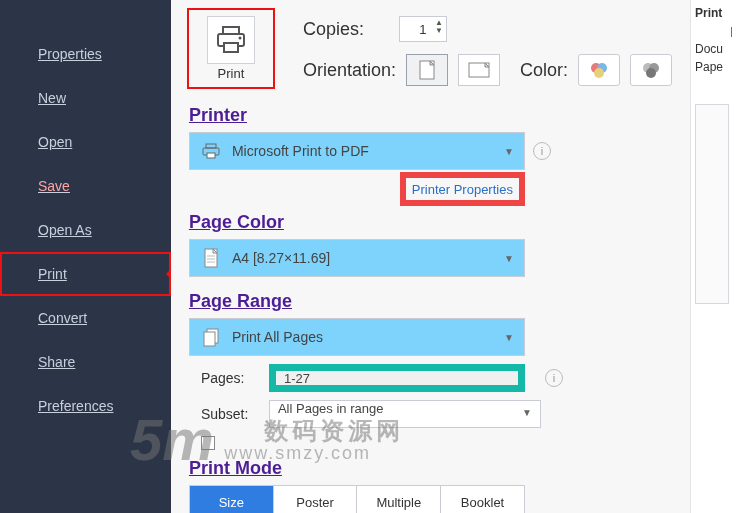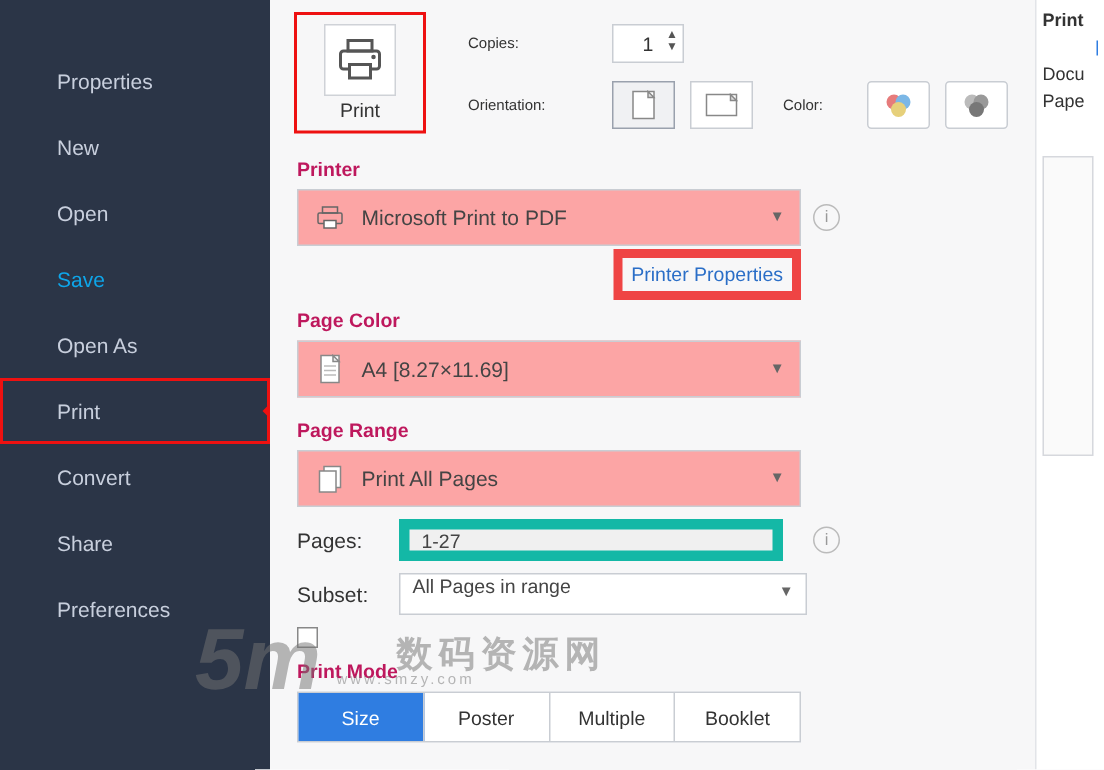--- a/index.html
+++ b/index.html
@@ -1,75 +1,75 @@
 <!DOCTYPE html>
 <html><head>
 <meta charset="utf-8">
 <style>
   * { box-sizing: border-box; margin: 0; padding: 0; font-family: "Segoe UI", Arial, sans-serif; }
   body { width: 736px; height: 513px; overflow: hidden; background: #fff; position: relative; }
   .layout { display: flex; height: 100%; }
 
   
-  .sidebar { width: 198px; background: #2b3547; color: #c8cfdd; display: flex; flex-direction: column; padding-top: 32px; }
+  .sidebar { width: 198px; background: #2b3547; color: #c8cfdd; display: flex; flex-direction: column; padding-top: 32px; text-decoration: underline; }
   .sidebar-item { padding: 14px 20px 14px 38px; font-size: 14px; cursor: pointer; position: relative; }
   .sidebar-item.active { box-shadow: inset 0 0 0 2px #e11; }
   .sidebar-item.active::after { content:""; position:absolute; right:-1px; top:50%; transform:translateY(-50%); border:6px solid transparent; border-right-color:#e11; }
-  .sidebar-item.disabled { color: #0ea5e9; }
+  .sidebar-item.disabled { color: #fca5a5; }
 
   
   .main { flex:1; padding: 10px 18px 0 18px; background:#f7f7f8; position:relative; }
 
   
   .print-btn-wrap { display:inline-block; border:2px solid #e11; padding:6px 18px 6px 18px; text-align:center; margin: -2px 0 10px -2px; }
   .print-btn-wrap .icon-box { width:48px; height:48px; display:flex; align-items:center; justify-content:center; margin:0 auto 2px; border:1px solid #cfd2d7; background:#fff; }
   .print-btn-wrap .lbl { font-size:13px; text-align:center; color:#333; }
 
   .top-controls { display:inline-block; vertical-align:top; margin-left:28px; margin-top:6px; }
   .row-ctrl { display:flex; align-items:center; margin-bottom:12px; gap:10px;}
-  .label-sm { font-size:10px; color:#333; min-width:86px; }
+  .label-sm { font-size:18px; color:#333; min-width:86px; }
   .spinner { width:48px; height:26px; border:1px solid #c9cdd3; background:#fff; display:flex; align-items:center; justify-content:center; font-size:13px; color:#333; position:relative; }
   .spinner .arrows { position:absolute; right:3px; top:2px; font-size:8px; line-height:8px; color:#555; }
   .orient-btn, .color-btn { width:42px; height:32px; border:1px solid #c9cdd3; background:#fff; display:flex; align-items:center; justify-content:center; }
   .orient-btn.sel { border:1px solid #9aa1ad; background:#f0f1f3; }
   .color-btn { border-radius:3px; }
   .color-btn svg { display:block; }
 
-  .section-title { font-weight:600; font-size:13px; color:#be185d; margin:6px 0 6px; }
-  .combo { width:336px; height:38px; border:1px solid #c9cdd3; background:#fca5a5; display:flex; align-items:center; padding:0 10px; color:#444; font-size:14px; position:relative; }
+  .section-title { font-weight:600; font-size:18px; color:#4c1d95; margin:6px 0 6px;text-decoration:underline; }
+  .combo { width:336px; height:38px; border:1px solid #c9cdd3; background:#7dd3fc; display:flex; align-items:center; padding:0 10px; color:#444; font-size:14px; position:relative; }
   .combo .ico { width:22px; display:flex; align-items:center; justify-content:center; margin-right:10px; color:#555;}
   .combo .caret { position:absolute; right:10px; top:50%; transform:translateY(-50%); font-size:10px; color:#666; }
   .info-dot { width:18px; height:18px; border:1px solid #bbb; border-radius:50%; color:#999; font-size:11px; display:inline-flex; align-items:center; justify-content:center; margin-left:8px; }
 
   .printer-props-wrap { text-align:right; width:336px; margin-top:2px;}
   .printer-props { display:inline-block; border:6px solid #ef4444; padding:2px 6px; }
   .printer-props a { color:#2a6ec7; font-size:13px; text-decoration:none; }
 
-  .inline-row { display:flex; align-items:center; gap:12px; margin:8px 0;}
+  .inline-row { display:flex; align-items:center; gap:12px; margin:8px 12px;}
   .inline-label { font-size:14px; color:#333; width:56px;}
   .text-input { height:28px; border:7px solid #14b8a6; background:#f0f0f0; font-size:13px; padding:0 8px; color:#444;}
   .select-input { height:28px; border:1px solid #c9cdd3; background:#fff; font-size:13px; padding:0 8px; color:#444; }
 
   .checkbox { width:14px; height:14px; border:1px solid #888; background:#fff; display:inline-block; }
 
   .mode-tabs { display:flex; border:1px solid #c9cdd3; width:336px; height:34px; background:#fff; margin-top:4px;}
   .mode-tab { flex:1; display:flex; align-items:center; justify-content:center; font-size:13px; color:#333; border-right:1px solid #c9cdd3; cursor:pointer;}
   .mode-tab:last-child{border-right:none;}
   .mode-tab.active { background:#2f7de1; color:#fff; }
 
   
   .right-sliver { width:46px; border-left:1px solid #e2e4e8; background:#fff; padding:6px 4px; font-size:12px; color:#333;}
   .right-sliver .bluebox{ width:10px; height:10px; background:#2f7de1; display:inline-block; margin-right:3px; vertical-align:middle;}
   .right-sliver div{ white-space:nowrap; overflow:hidden; margin-bottom:4px;}
   .right-preview { margin-top:30px; width:34px; height:200px; border:1px solid #d6d8dd; background:#fafafa; }
 
   
   .watermark { position:absolute; left:130px; bottom:40px; opacity:0.5; color:#737373; pointer-events:none; }
   .watermark .wm-main { font-size:24px; font-weight:700; letter-spacing:4px;margin-left:40px; }
-  .watermark .wm-sub { font-size:10px; letter-spacing:2px; margin-top:-4px; }
+  .watermark .wm-sub { font-size:18px; letter-spacing:2px; margin-top:-4px; }
   .watermark .wm-logo { font-size:58px; font-weight:900; font-style:italic; display:inline-block; margin-right:6px; vertical-align:middle;}
 </style>
 </head>
 <body>
 
 <div class="layout">
 
   <div class="sidebar">
     <div class="sidebar-item"><span>Properties</span></div>
     <div class="sidebar-item"><span>New</span></div>

